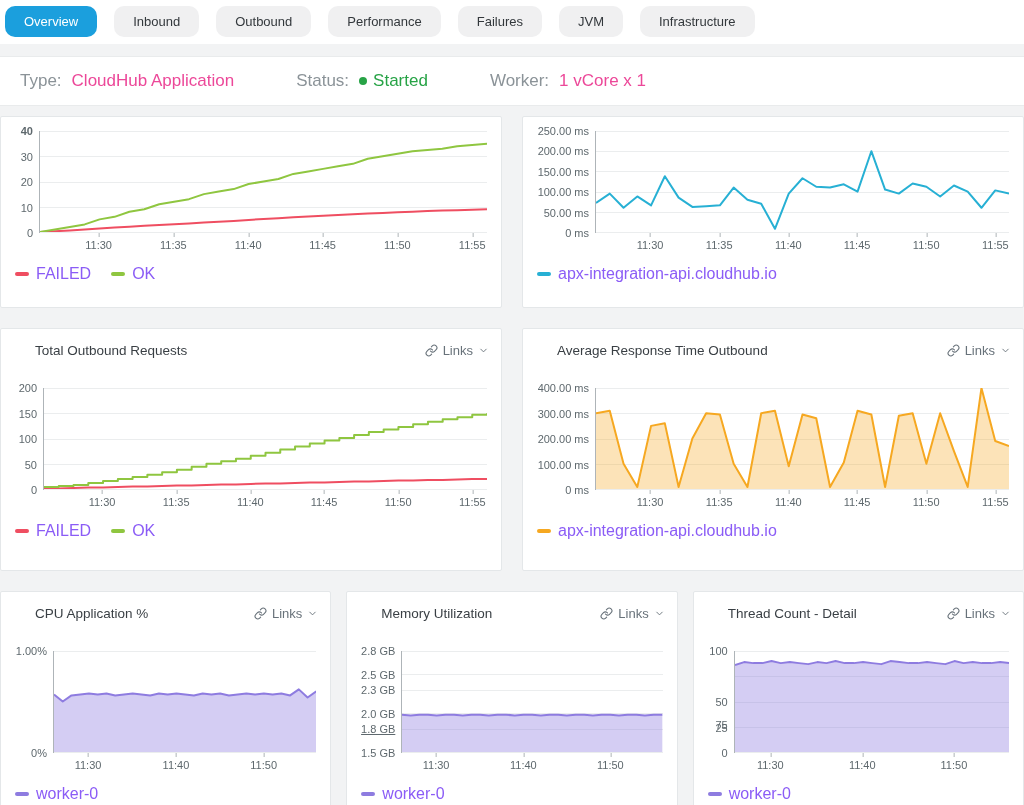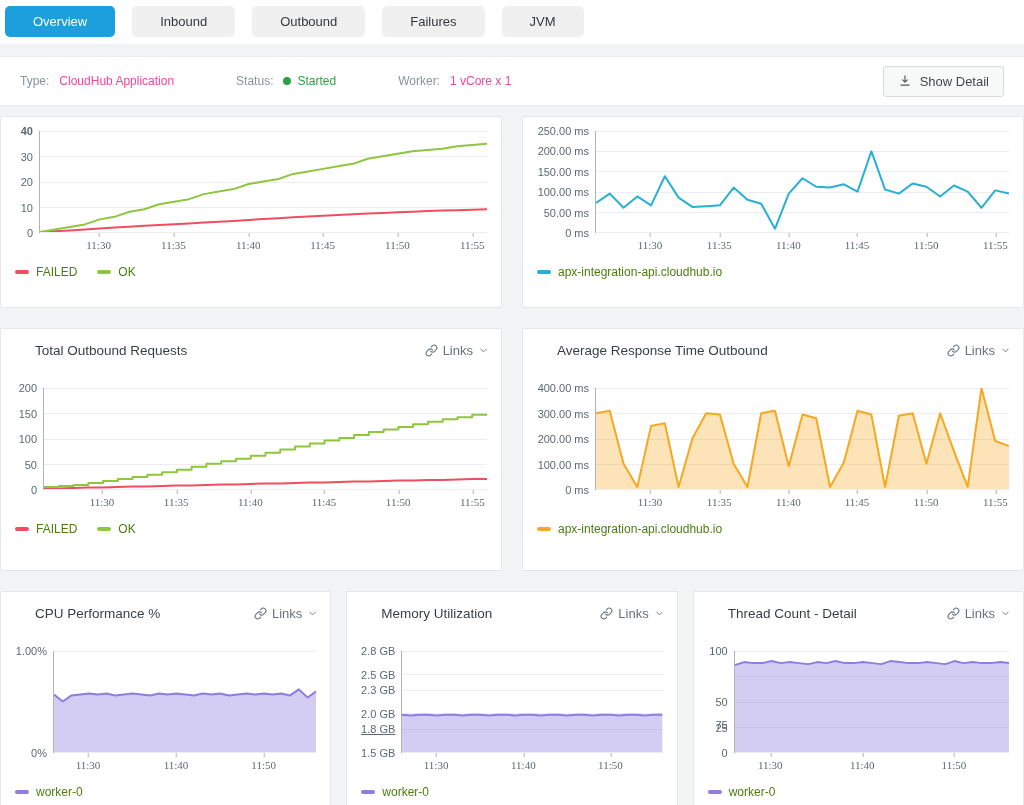--- a/index.html
+++ b/index.html
@@ -7,30 +7,30 @@
   body {
     width:1024px; height:805px; overflow:hidden;
     background:#f2f3f4;
     font-family:"Liberation Sans", sans-serif;
     color:#3f4549;
   }
   
   .tabbar { background:#fff; padding:6px 5px 7px; display:flex; gap:17px; }
   .tab {
     border:none; background:#f0f0f1; color:#33383c; font-size:13px;
-    padding:8px 28px; border-radius:5px; cursor:pointer; font-family:inherit;
+    padding:8px 19px; border-radius:10px; cursor:pointer; font-family:inherit;
     white-space:nowrap;
   }
   .tab.active { background:#1b9fdd; color:#fff; }
   
   .infobar {
     background:#fff; margin-top:12px; height:50px; display:flex; align-items:center;
     padding:0 20px; border-top:1px solid #e9ebec; border-bottom:1px solid #e9ebec;
   }
-  .info-group { display:flex; align-items:center; margin-right:62px; font-size:12px; }
+  .info-group { display:flex; align-items:center; margin-right:62px; font-size:17px; }
   .info-label { color:#8b9398; margin-right:10px; }
   .info-value { color:#ec4899; }
   .status-dot { width:8px; height:8px; border-radius:50%; background:#27a346; margin-right:6px; }
   .status-value { color:#27a346; }
   .spacer { flex:1; }
   .show-detail {
     display:flex; align-items:center; gap:8px; background:#f7f8f8;
     border:1px solid #d9dcde; border-radius:3px; padding:7px 14px;
     font-size:13px; color:#43484c; cursor:pointer; font-family:inherit;
   }
@@ -50,65 +50,59 @@
     color:#68727a; font-size:13px; cursor:pointer; font-family:inherit; padding:0;
   }
   .card-header + .chart-area { margin-top:30px; }
   
   .chart-area { display:flex; align-items:flex-start; padding:0 14px 0 8px; }
   .y-axis { position:relative; flex:none; height:102px; }
   .y-axis span {
     position:absolute; right:6px; transform:translateY(-50%);
     font-size:11px; color:#5e686d; white-space:nowrap;
   }
-  .plot-col { flex:1; min-width:0;font-family:Liberation Serif, serif; }
+  .plot-col { flex:1; min-width:0; }
   .plot { position:relative; height:102px; border-left:1px solid #aeb4b8; border-bottom:1px solid #aeb4b8; }
   .gridline { position:absolute; left:0; right:0; border-top:1px solid #ebedee; }
   .plot svg { position:absolute; left:0; top:0; width:100%; height:100%; }
   .x-axis { position:relative; height:22px; }
   .x-axis span { position:absolute; top:6px; transform:translateX(-50%); font-size:11px; color:#5e686d; }
   .x-axis span::before { content:""; position:absolute; top:-6px; left:50%; width:1px; height:4px; background:#aeb4b8; }
   .legend { display:flex; gap:20px; padding:10px 12px 0 14px; align-items:center; flex-wrap:wrap; }
-  .legend-item { display:flex; align-items:center; gap:7px; font-size:12px; color:#4d7c0f; cursor:pointer; }
+  .legend-item { display:flex; align-items:center; gap:7px; font-size:16px; color:#8b5cf6; cursor:pointer; }
   .legend-marker { width:14px; height:4px; border-radius:2px; flex:none; }
 </style>
 </head>
 <body>
 
 <div class="tabbar">
   <button class="tab active">Overview</button>
   <button class="tab">Inbound</button>
   <button class="tab">Outbound</button>
+  <button class="tab">Performance</button>
   <button class="tab">Failures</button>
   <button class="tab">JVM</button>
+  <button class="tab">Infrastructure</button>
 </div>
 
 <div class="infobar">
   <div class="info-group">
     <span class="info-label">Type:</span>
     <span class="info-value">CloudHub Application</span>
   </div>
   <div class="info-group">
     <span class="info-label">Status:</span>
     <span class="status-dot"></span>
     <span class="info-value status-value">Started</span>
   </div>
   <div class="info-group">
     <span class="info-label">Worker:</span>
     <span class="info-value">1 vCore x 1</span>
   </div>
   <div class="spacer"></div>
-  <button class="show-detail">
-    <span style="display:flex;">
-      <svg viewBox="0 0 24 24" width="14" height="14">
-          <path d="M12 3v11m-4-4 4 4 4-4M5 19h14" stroke="#55595c" stroke-width="2" fill="none" stroke-linecap="round" stroke-linejoin="round"></path>
-        </svg>
-    </span>
-    <span>Show Detail</span>
-  </button>
 </div>
 
 <div class="charts">
 
   <div class="row row-2col row-1">
     <div class="card">
       <div class="chart-area">
           <div class="y-axis" style="width: 30px;">
             <span style="top: 100%;">0</span>
             <span style="top: 75%;">10</span>
@@ -302,21 +296,21 @@
             <span class="legend-marker" style="background: rgb(246, 168, 33);"></span>
             <span>apx-integration-api.cloudhub.io</span>
           </div>
         </div>
     </div>
   </div>
 
   <div class="row row-3col row-3">
     <div class="card">
       <div class="card-header">
-        <span class="card-title">CPU Performance %</span>
+        <span class="card-title">CPU Application %</span>
         <button class="links">
           <span style="display:flex;">
             <svg viewBox="0 0 24 24" width="13" height="13">
                 <path d="M10 13a5 5 0 0 0 7.54.54l3-3a5 5 0 0 0-7.07-7.07l-1.72 1.71M14 11a5 5 0 0 0-7.54-.54l-3 3a5 5 0 0 0 7.07 7.07l1.71-1.71" stroke="currentColor" stroke-width="2" fill="none" stroke-linecap="round" stroke-linejoin="round"></path>
               </svg>
           </span>
           <span>Links</span>
           <span style="display:flex;">
             <svg viewBox="0 0 24 24" width="11" height="11">
                 <path d="M6 9l6 6 6-6" stroke="currentColor" stroke-width="2" fill="none" stroke-linecap="round" stroke-linejoin="round"></path>

